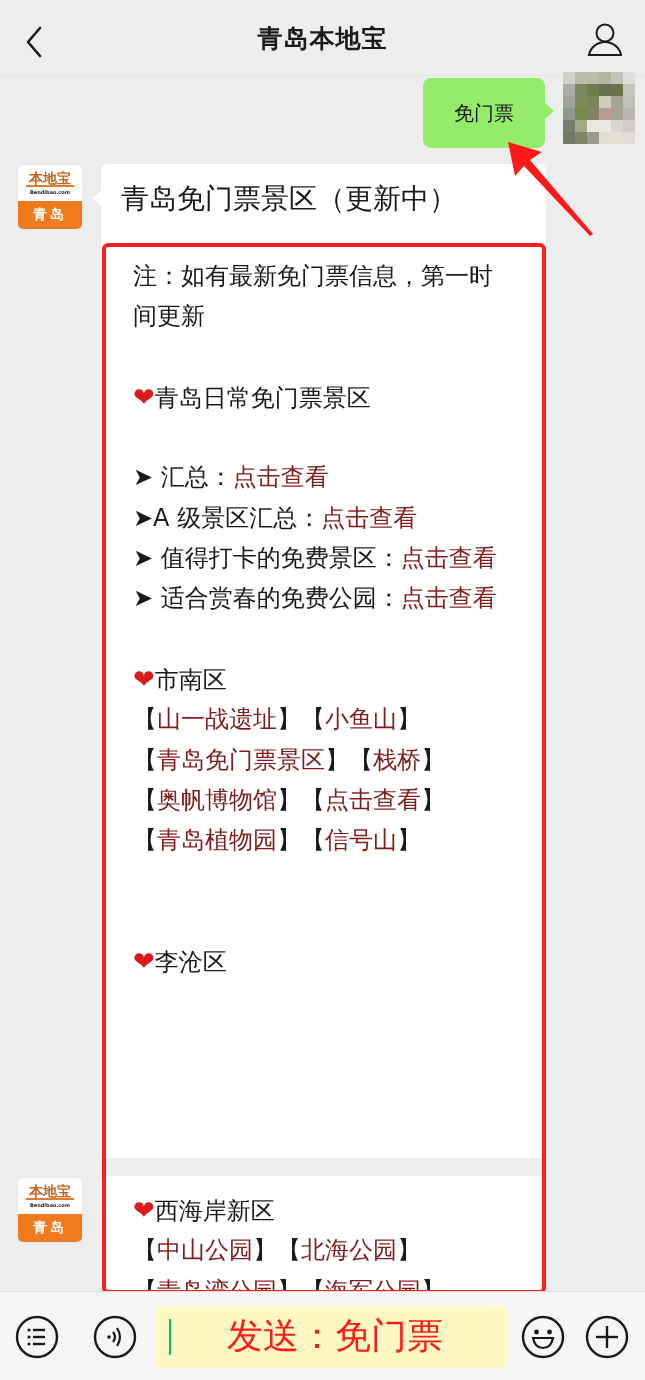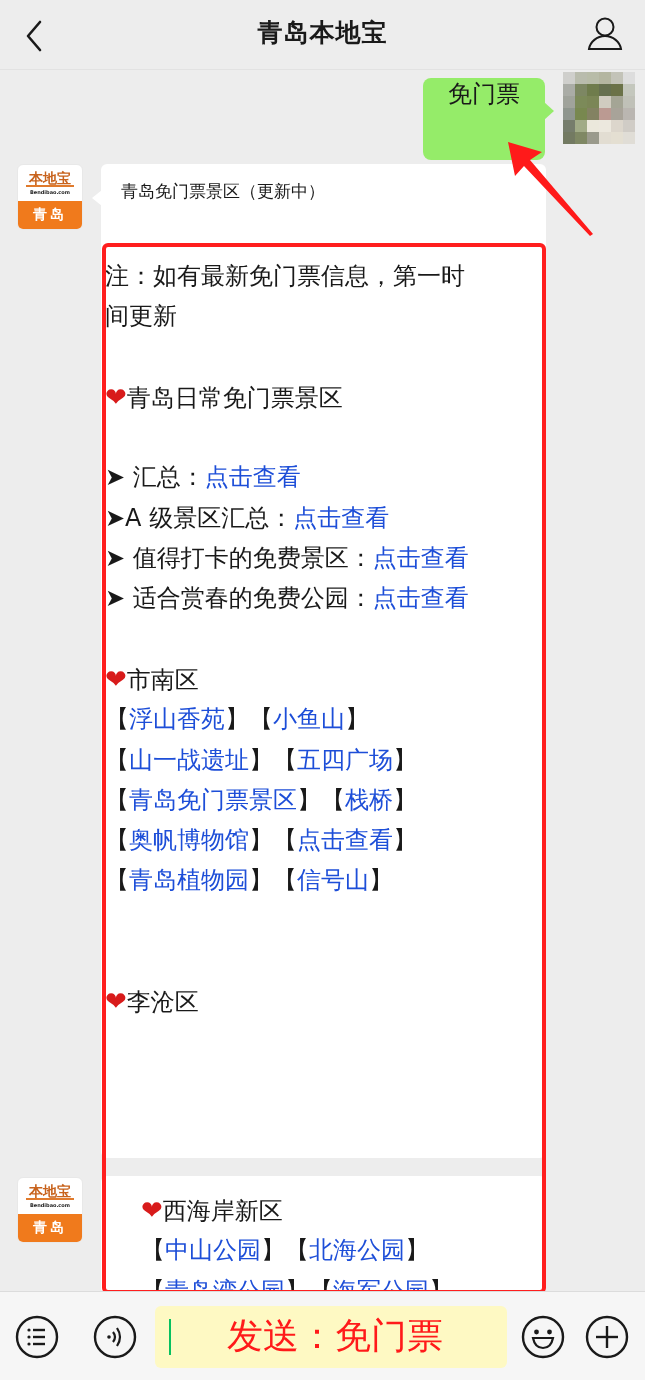--- a/index.html
+++ b/index.html
@@ -5,38 +5,38 @@
   * { box-sizing: border-box; margin: 0; padding: 0; }
   html, body { width: 645px; height: 1380px; overflow: hidden; }
   body {
     background: #ededed;
     font-family: "DejaVu Sans", "Liberation Sans", sans-serif;
     position: relative;
     color: #191919;
   }
   
   .header {
-    position: absolute; left: 0; top: 2px; width: 645px; height: 68px;
+    position: absolute; left: 0; top: 8px; width: 645px; height: 68px;
     background: #ededed; border-bottom: 1px solid #e2e2e2;
   }
   .header .back {
     position: absolute; left: 20px; top: 16px; width: 30px; height: 36px; cursor: pointer;
   }
   .header .title {
     position: absolute; left: 0; right: 0; top: 14px; text-align: center;
     font-size: 25px; font-weight: bold; color: #1a1a1a; letter-spacing: 1px;
   }
   .header .profile {
     position: absolute; right: 20px; top: 12px; width: 40px; height: 40px; cursor: pointer;
   }
   
   .msg-out {
-    position: absolute; right: 100px; top: 78px; height: 82px; width: 122px;
+    position: absolute; right: 100px; top: 78px; height: 70px; width: 122px;
     background: #95ec69; border-radius: 8px;
-    font-size: 24px; display: flex; align-items: flex-start; justify-content: center;
+    font-size: 20px; display: flex; align-items: center; justify-content: center;
   }
   .msg-out::after {
     content: ""; position: absolute; right: -9px; top: 24px;
     border-left: 10px solid #95ec69; border-top: 9px solid transparent; border-bottom: 9px solid transparent;
   }
   .my-avatar {
     position: absolute; right: 10px; top: 72px; width: 72px; height: 72px;
     display: grid; grid-template-columns: repeat(6, 1fr); grid-template-rows: repeat(6, 1fr);
   }
   .my-avatar span { display: block; }
@@ -54,28 +54,28 @@
     display: flex; align-items: center; justify-content: center; letter-spacing: 3px;
   }
   .bubble-in {
     position: absolute; left: 101px; width: 445px; background: #fff; border-radius: 6px;
   }
   .bubble-in.first::before, .bubble-in.second::before {
     content: ""; position: absolute; left: -9px; top: 26px;
     border-right: 10px solid #fff; border-top: 8px solid transparent; border-bottom: 8px solid transparent;
   }
   .bubble-in .head {
-    padding: 16px 20px; font-size: 17px; color: #191919; height: 74px;
+    padding: 16px 20px; font-size: 28px; color: #191919; height: 74px;
   }
   .content {
-    padding: 0 4px; font-size: 24px; line-height: 40.3px; color: #191919;
+    padding: 0 32px; font-size: 24px; line-height: 40.3px; color: #191919;
   }
   .line { white-space: nowrap; height: 40.3px; }
   .blank { height: 40.3px; }
-  .link { color: #1d4ed8; cursor: pointer; }
+  .link { color: #7f1d1d; cursor: pointer; }
   .heart { color: #d81b1b; font-size: 26px; }
   .red-box {
     position: absolute; left: 102px; top: 243px; width: 444px; height: 1051px;
     border: 4px solid #ff1e1e; border-radius: 6px; pointer-events: none;
   }
   .gap-strip {
     position: absolute; left: 101px; top: 1158px; width: 445px; height: 18px; background: #ededed;
   }
   
   .annot-arrow { position: absolute; left: 490px; top: 130px; width: 120px; height: 120px; pointer-events: none; }
@@ -166,22 +166,21 @@
     <div class="blank"></div>
     <div class="line"><span class="heart">❤</span><span>青岛日常免门票景区</span></div>
     <div class="blank"></div>
     <div class="line"><span>➤ 汇总：</span><span class="link">点击查看</span></div>
     <div class="line"><span>➤A 级景区汇总：</span><span class="link">点击查看</span></div>
     <div class="line"><span>➤ 值得打卡的免费景区：</span><span class="link">点击查看</span></div>
     <div class="line"><span>➤ 适合赏春的免费公园：</span><span class="link">点击查看</span></div>
     <div class="blank"></div>
 
     <div class="line"><span class="heart">❤</span><span>市南区</span></div>
-    <div class="line">【<span class="link">浮山香苑</span>】【<span class="link">小鱼山</span>】</div>
-    <div class="line">【<span class="link">山一战遗址</span>】【<span class="link">五四广场</span>】</div>
+    <div class="line">【<span class="link">山一战遗址</span>】【<span class="link">小鱼山</span>】</div>
     <div class="line">【<span class="link">青岛免门票景区</span>】【<span class="link">栈桥</span>】</div>
     <div class="line">【<span class="link">奥帆博物馆</span>】【<span class="link">点击查看</span>】</div>
     <div class="line">【<span class="link">青岛植物园</span>】【<span class="link">信号山</span>】</div>
     <div class="blank"></div>
 
     <div class="blank"></div>
 
     <div class="line"><span class="heart">❤</span><span>李沧区</span></div>
   </div>
 </div>
@@ -190,21 +189,21 @@
 
 <div class="bot-avatar" style="top:1177px;">
   <div class="top">
     <div class="brand">本地宝</div>
     <div class="site">Bendibao.com</div>
   </div>
   <div class="bottom">青岛</div>
 </div>
 
 <div class="bubble-in second" style="top:1176px; height:118px; overflow:hidden;">
-  <div class="content" style="padding-top:14px;margin-left:36px;">
+  <div class="content" style="padding-top:14px;">
     <div class="line"><span class="heart">❤</span><span>西海岸新区</span></div>
     <div class="line">【<span class="link">中山公园</span>】【<span class="link">北海公园</span>】</div>
     <div class="line">【<span class="link">青岛湾公园</span>】【<span class="link">海军公园</span>】</div>
   </div>
 </div>
 
 <div class="red-box"></div>
 
 <svg class="annot-arrow" viewBox="0 0 120 120">
   <polygon points="18,12 52,22 40,30 103,104 100,106 34,36 25,46" fill="#ff1a1a"></polygon>

